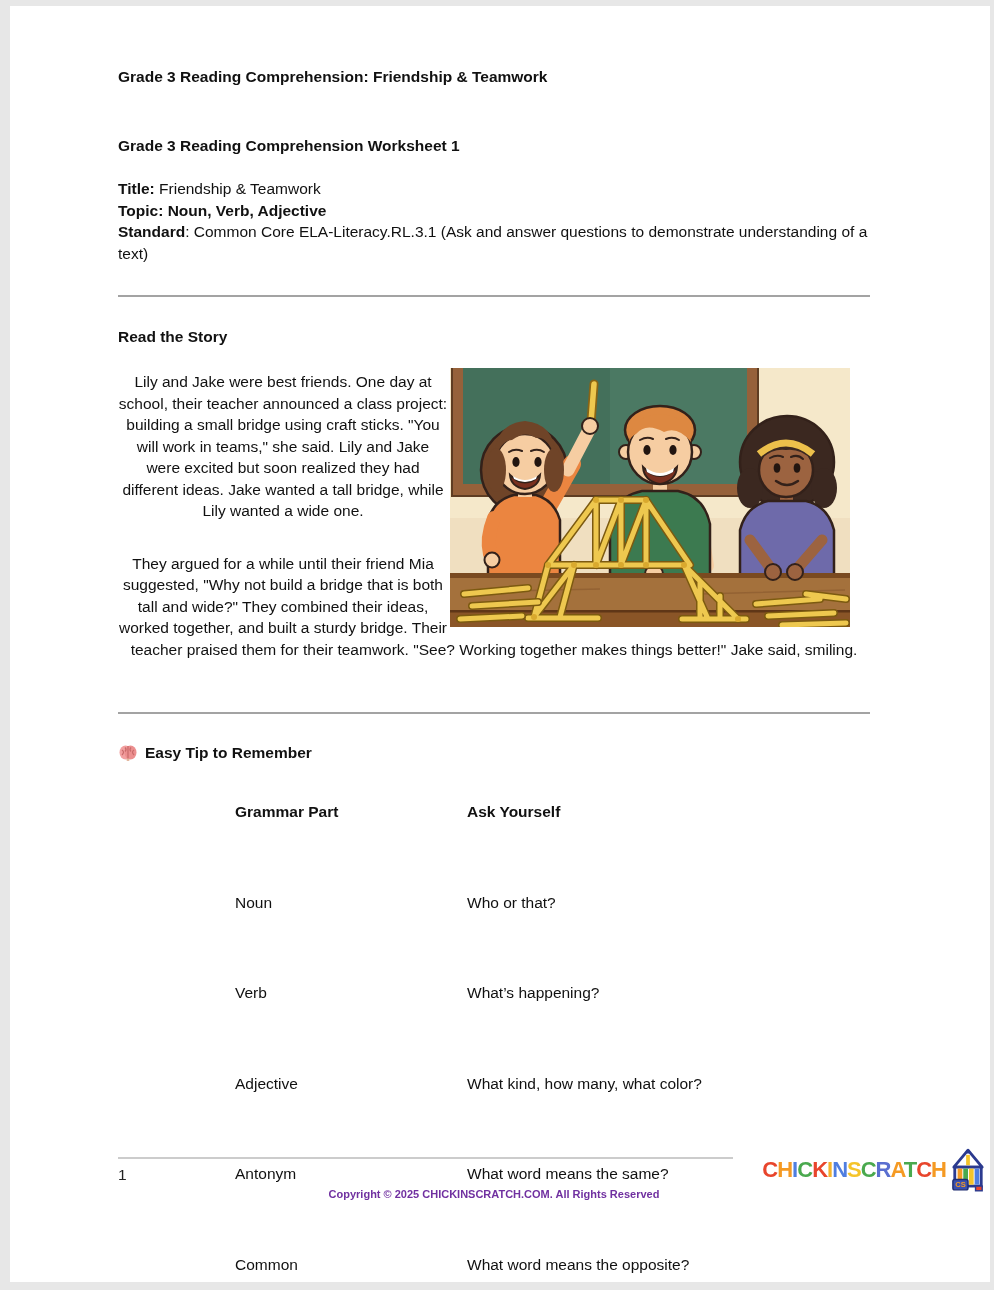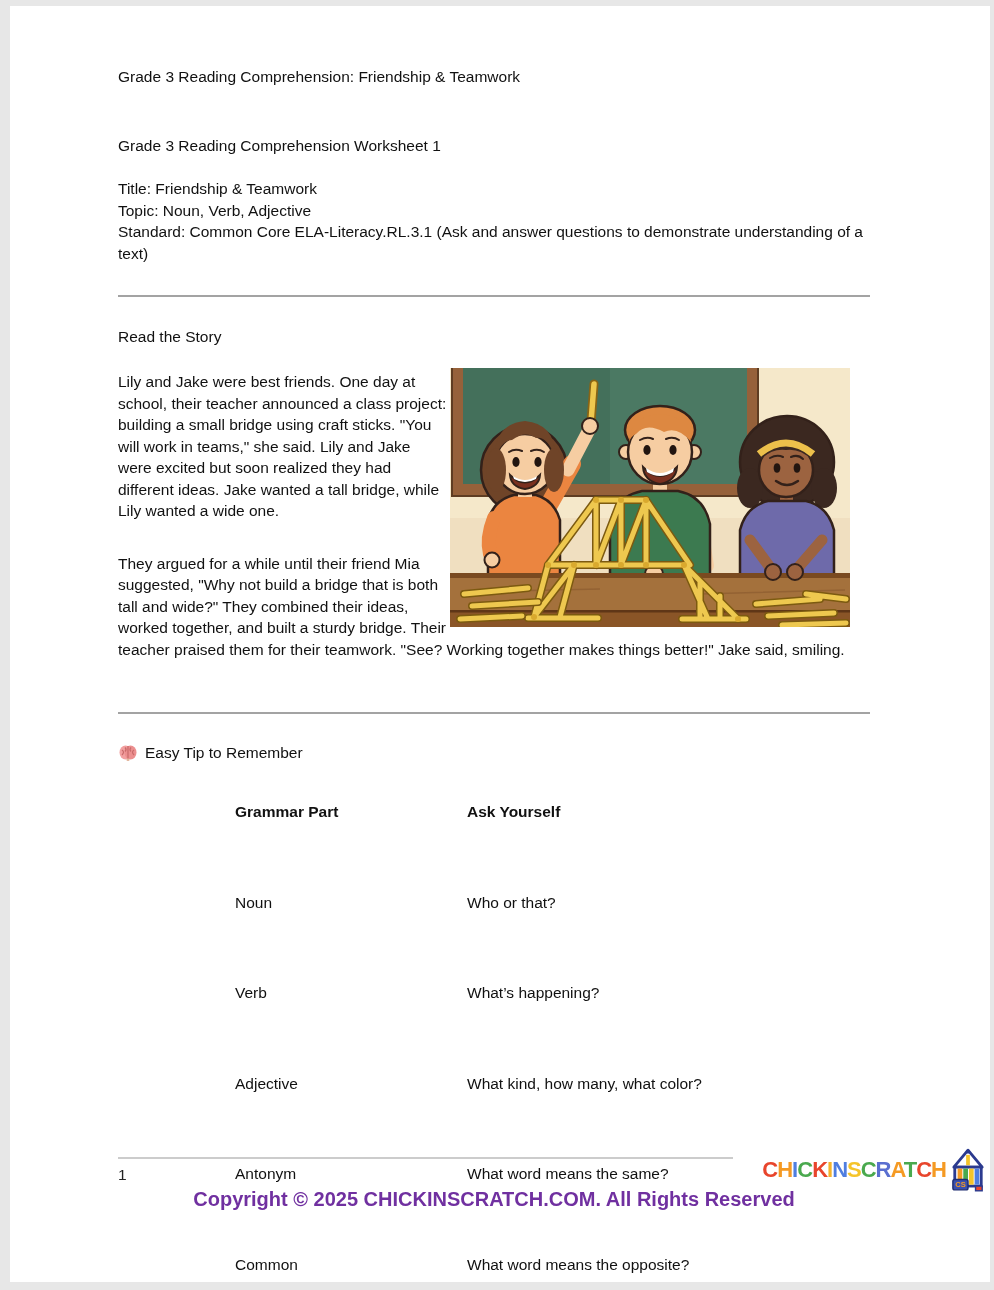--- a/index.html
+++ b/index.html
@@ -3,41 +3,41 @@
 <meta charset="utf-8">
 <style>
   * { margin:0; padding:0; box-sizing:border-box; }
   html,body { width:994px; height:1290px; background:#e7e7e7; font-family:"Liberation Sans", sans-serif; }
   .page {
     position:absolute; left:10px; top:6px; width:980px; height:1276px;
     background:#ffffff; overflow:hidden;
   }
   .abs { position:absolute; }
   .t { font-size:15.5px; line-height:21.5px; color:#111111; }
-  .b { font-weight:normal; }
+  .b { font-weight:bold; }
   .rule { height:2px; background:#a3a3a3; }
   .rule-thin { height:1.5px; background:#cccccc; }
   .meta { width:752px; }
   .story-block { width:752px; }
   .story-block p { margin:0 0 31px 0; }
   .story-illustration {
     float:right; width:400px; height:259px;
     margin:-3px 20px 10px 2px;
   }
   .story-illustration svg { display:block; width:400px; height:259px; }
   .tip-head { display:flex; align-items:center; gap:7px; }
   .tip-table {
     display:grid; grid-template-columns:185px 313px; grid-auto-rows:43.5px;
   }
   .tip-table .cell { font-size:15.5px; line-height:20px; color:#111; align-self:start; }
   .tip-table .c2 { }
   .tip-table .hd { font-weight:bold; }
   .footer-logo { display:flex; align-items:center; gap:5px;justify-content:space-between; }
   .logo-letters { font-weight:bold; font-size:22px; letter-spacing:-1px; line-height:22px; white-space:nowrap; }
-  .copyright { width:752px; text-align:center; font-size:20px; font-weight:bold; color:#7030a0; }
+  .copyright { width:752px; text-align:center; font-size:11px; font-weight:bold; color:#7030a0; }
   .pagenum { font-size:15.5px; color:#222; }
 </style>
 </head>
 <body>
 
 <div class="page">
 
   <div class="abs t b" style="left:108px; top:60px;">Grade 3 Reading Comprehension: Friendship &amp; Teamwork</div>
 
   <div class="abs t b" style="left:108px; top:129px;">Grade 3 Reading Comprehension Worksheet 1</div>
@@ -45,21 +45,21 @@
   <div class="abs t meta" style="left:108px; top:172px;">
     <div><span class="b">Title:</span><span> Friendship &amp; Teamwork</span></div>
     <div class="b">Topic: Noun, Verb, Adjective</div>
     <div><span class="b">Standard</span><span>: Common Core ELA-Literacy.RL.3.1 (Ask and answer questions to demonstrate understanding of a text)</span></div>
   </div>
 
   <div class="abs rule" style="left:108px; top:289px; width:752px;"></div>
 
   <div class="abs t b" style="left:108px; top:320px;">Read the Story</div>
 
-  <div class="abs t story-block" style="left:108px; top:365px;">
+  <div class="abs t story-block" style="left:108px; top:365px;text-align:center;">
     <div class="story-illustration">
       <svg viewBox="0 0 400 259" xmlns="http://www.w3.org/2000/svg">
 
         <rect x="0" y="0" width="400" height="259" fill="#f5e8ca"></rect>
         <rect x="0" y="150" width="400" height="60" fill="#f0dfc0"></rect>
 
         <rect x="2" y="-10" width="306" height="138" fill="#96613a" stroke="#5f3d22" stroke-width="2"></rect>
         <rect x="13" y="0" width="284" height="116" fill="#44705b"></rect>
         <rect x="160" y="0" width="137" height="116" fill="#4e7d66" opacity="0.7"></rect>
 

